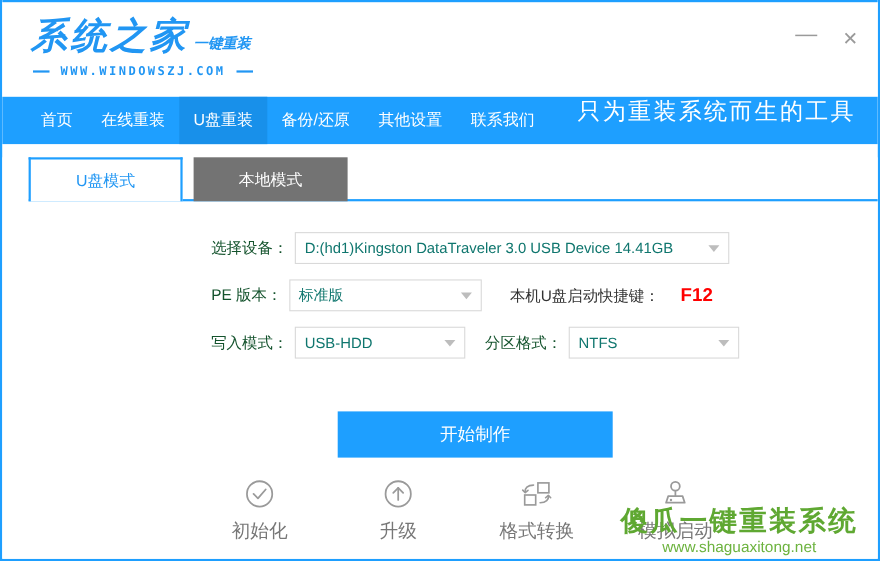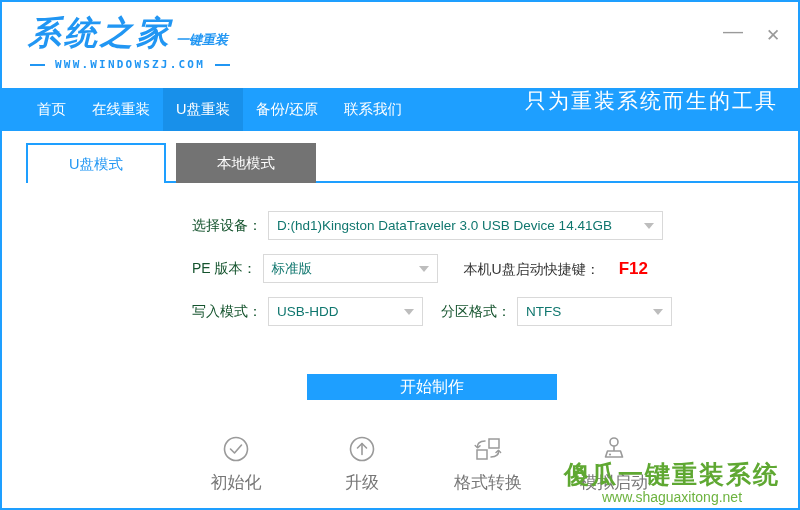--- a/index.html
+++ b/index.html
@@ -248,21 +248,21 @@
     font-size: 17px;
     font-weight: bold;
     padding-left: 19px;
   }
 
   .make-btn {
     position: absolute;
     left: 305px;
     top: 231px;
     width: 250px;
-    height: 26px;
+    height: 42px;
     background: #1E9FFF;
     color: #ffffff;
     font-size: 16px;
     display: flex;
     align-items: center;
     justify-content: center;
     cursor: pointer;
     border: none;
     font-family: inherit;
   }
@@ -342,20 +342,21 @@
     </div>
 
   </div>
 
   <div class="navbar">
     <div class="nav-items">
       <div class="nav-item">首页</div>
       <div class="nav-item">在线重装</div>
       <div class="nav-item active">U盘重装</div>
       <div class="nav-item">备份/还原</div>
+      <div class="nav-item">其他设置</div>
       <div class="nav-item">联系我们</div>
     </div>
     <div class="slogan">只为重装系统而生的工具</div>
   </div>
 
   <div class="content">
 
     <div class="tabs-wrap">
       <div class="tab-underline"></div>
       <div class="tab inactive-left">U盘模式</div>

